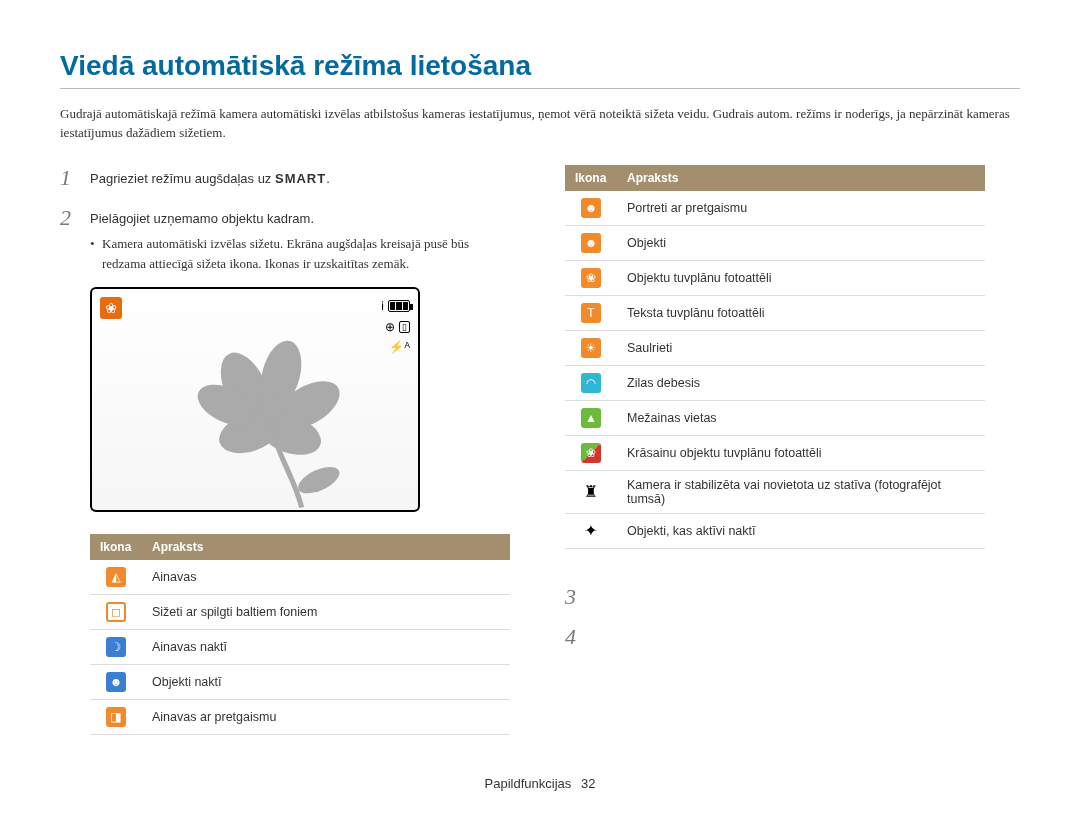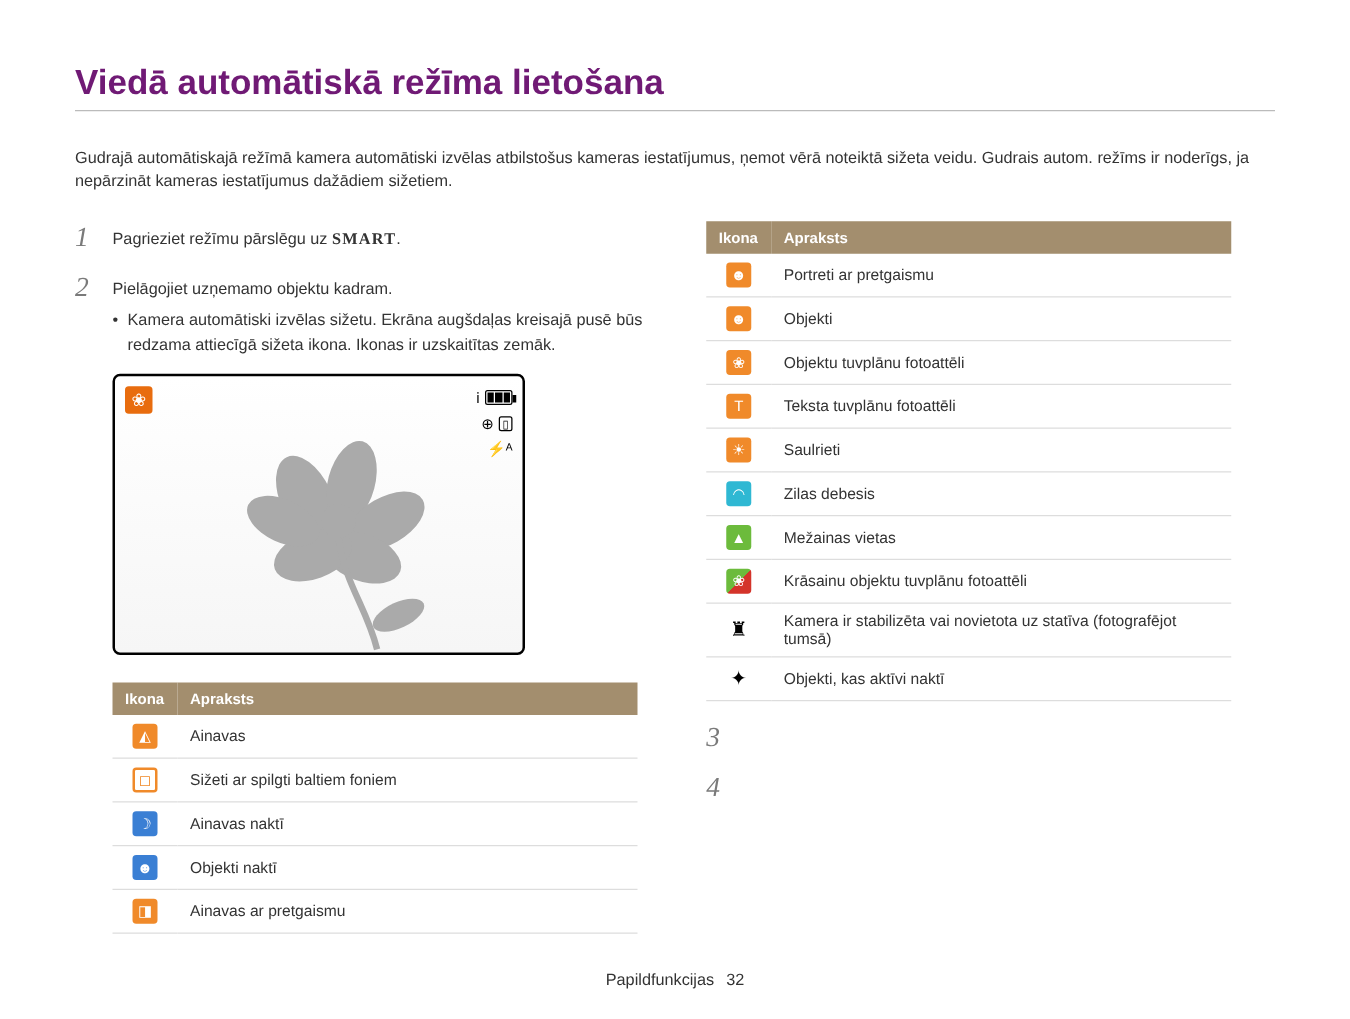--- a/index.html
+++ b/index.html
@@ -7,43 +7,43 @@
     font-family: Arial, Helvetica, sans-serif;
     font-size: 13px;
     color: #333;
     width: 1080px;
     height: 815px;
     background: #fff;
     padding: 50px 60px 20px;
     position: relative;
   }
   h1 {
-    color: #701a75;
+    color: #0369a1;
     font-size: 28px;
     font-weight: bold;
     border-bottom: 1px solid #bbb;
     padding-bottom: 6px;
-    margin-bottom: 28px;
-  }
-  .intro { color: #333; line-height: 1.45; margin-bottom: 22px; }
+    margin-bottom: 16px;
+  }
+  .intro { color: #333; line-height: 1.45; margin-bottom: 22px; font-family: Liberation Serif, serif; }
   .columns { display: flex; gap: 50px; }
   .col { flex: 1; min-width: 0; }
   .step { display: flex; gap: 12px; margin-bottom: 14px; }
   .step-num {
     font-family: Georgia, 'Times New Roman', serif;
     font-style: italic;
     font-size: 22px;
     color: #7a7a7a;
     width: 18px;
     flex-shrink: 0;
   }
   .step-body { line-height: 1.5; padding-top: 4px; }
-  .step-body-sub { margin-top: 6px; padding-left: 12px; position: relative; line-height: 1.5; }
+  .step-body-sub { margin-top: 6px; padding-left: 12px; position: relative; line-height: 1.5; font-family: Liberation Serif, serif; }
   .step-body-sub::before { content: "•"; position: absolute; left: 0; }
-  .smart-word { font-family: Liberation Serif, serif; font-weight: bold; letter-spacing: 1px; }
+  .smart-word { font-family: Liberation Sans, sans-serif; font-weight: bold; letter-spacing: 1px; }
   .screen {
     width: 330px;
     height: 225px;
     border: 2px solid #000;
     border-radius: 6px;
     margin: 10px 0 22px 30px;
     background: linear-gradient(#fff, #f6f6f6);
     position: relative;
   }
   .screen .sc-icon {
@@ -82,21 +82,21 @@
   .screen .batt-cells { display: flex; gap: 1px; height: 100%; padding: 1px;}
   .screen .batt-cells span { flex:1; background:#000; }
   .flower {
     position: absolute;
     right: 65px; bottom: 0; top: 45px; left: 90px;
   }
   .flower svg { width: 100%; height: 100%; }
   .tbl {
     width: 420px;
     border-collapse: collapse;
-    margin: 0 0 16px 30px;
+    margin: 0 0 35px 30px;
     font-size: 12.5px;
   }
   .tbl th {
     background: #a38e6e;
     color: #fff;
     font-weight: bold;
     text-align: left;
     padding: 6px 10px;
     font-size: 12px;
   }
@@ -136,21 +136,21 @@
 <body>
 
 <h1>Viedā automātiskā režīma lietošana</h1>
 <p class="intro">Gudrajā automātiskajā režīmā kamera automātiski izvēlas atbilstošus kameras iestatījumus, ņemot vērā noteiktā sižeta veidu. Gudrais autom. režīms ir noderīgs, ja nepārzināt kameras iestatījumus dažādiem sižetiem.</p>
 
 <div class="columns">
   <div class="col">
     <div class="step">
       <div class="step-num">1</div>
       <div class="step-body">
-        <span>Pagrieziet režīmu pārslēgu uz </span><span class="smart-word">SMART</span><span>.</span>
+        <span>Pagrieziet režīmu augšdaļas uz </span><span class="smart-word">SMART</span><span>.</span>
       </div>
     </div>
     <div class="step">
       <div class="step-num">2</div>
       <div class="step-body">
         <span>Pielāgojiet uzņemamo objektu kadram.</span>
         <div class="step-body-sub">Kamera automātiski izvēlas sižetu. Ekrāna augšdaļas kreisajā pusē būs redzama attiecīgā sižeta ikona. Ikonas ir uzskaitītas zemāk.</div>
       </div>
     </div>
 

